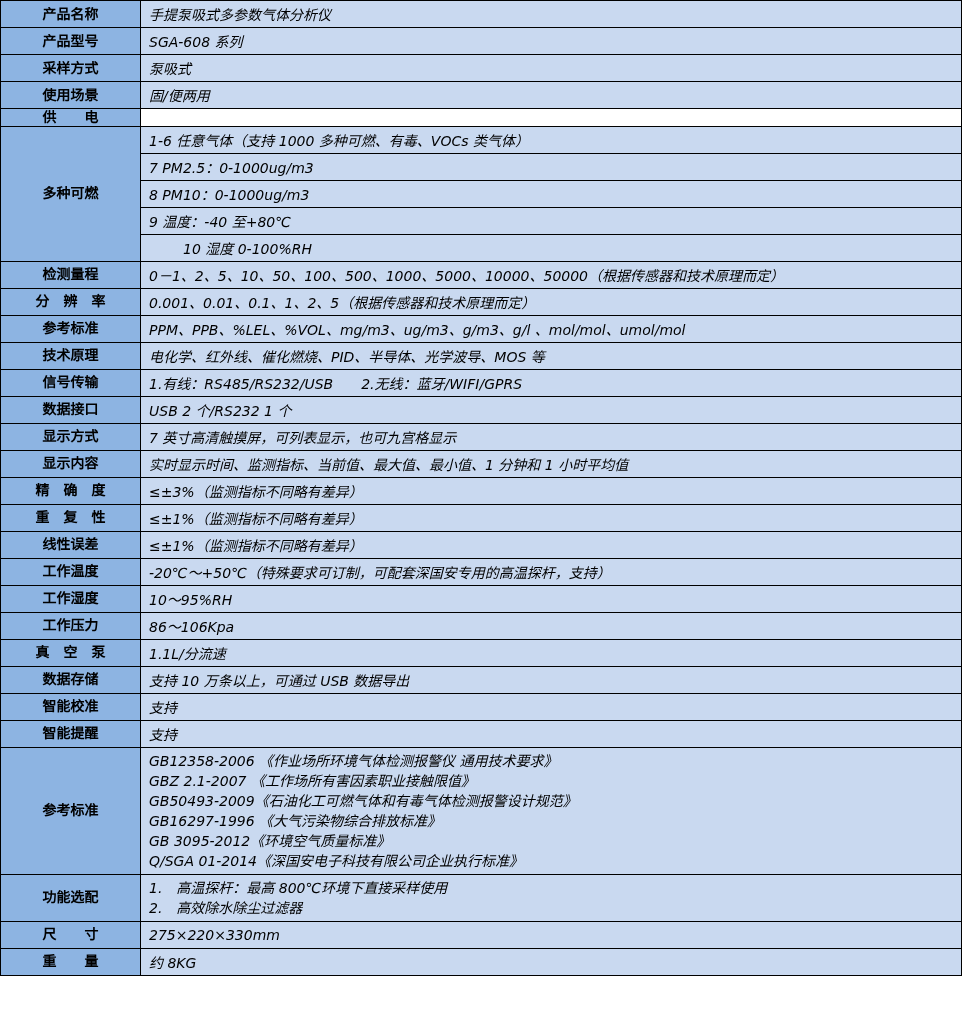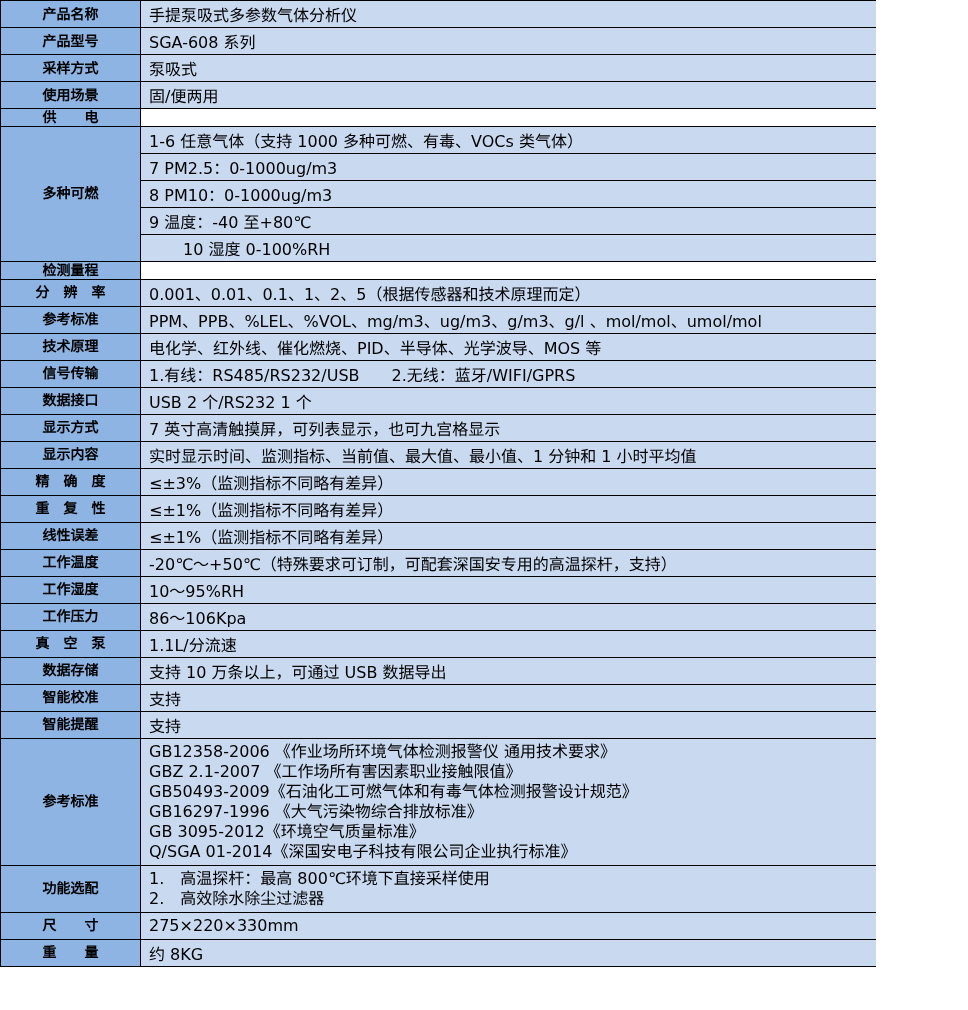--- a/index.html
+++ b/index.html
@@ -8,21 +8,21 @@
     --border:#000000;
     --text:#000000;
   }
   *{box-sizing:border-box;margin:0;padding:0;}
   html,body{width:968px;background:#ffffff;}
   body{
     font-family:"DejaVu Sans","Liberation Sans",sans-serif;
     color:var(--text);
   }
   .page{
-    width:876px;
+    width:968px;
     height:1010px;
     overflow:hidden;
     background:#ffffff;
   }
   .spec-table{
     width:962px;
     border-top:1px solid var(--border);
     border-left:1px solid var(--border);
     border-right:1px solid var(--border);
   }
@@ -41,22 +41,23 @@
     justify-content:center;
     text-align:center;
     font-weight:bold;
     font-size:14px;
     white-space:pre;
     line-height:1.2;
   }
   .value-cell{
     flex:1 1 auto;
     background:var(--value-bg);
-    font-size:16px;
+    font-size:14px;
     min-width:0;
+    font-style:italic;
   }
   .row.single .value-cell{
     display:flex;
     align-items:center;
     padding:0 8px;
     min-height:26px;
     white-space:pre-wrap;
   }
   .subrow{
     height:27px;
@@ -108,20 +109,21 @@
         <div class="value-cell">
           <div class="subrow">1-6 任意气体（支持 1000 多种可燃、有毒、VOCs 类气体）</div>
           <div class="subrow">7 PM2.5：0-1000ug/m3</div>
           <div class="subrow">8 PM10：0-1000ug/m3</div>
           <div class="subrow">9 温度：-40 至+80℃</div>
           <div class="subrow">10 湿度 0-100%RH</div>
         </div>
       </div>
       <div class="row single">
         <div class="label-cell">检测量程</div>
+        <div class="value-cell">0－1、2、5、10、50、100、500、1000、5000、10000、50000（根据传感器和技术原理而定）</div>
       </div>
       <div class="row single">
         <div class="label-cell">分　辨　率</div>
         <div class="value-cell">0.001、0.01、0.1、1、2、5（根据传感器和技术原理而定）</div>
       </div>
       <div class="row single">
         <div class="label-cell">参考标准</div>
         <div class="value-cell">PPM、PPB、%LEL、%VOL、mg/m3、ug/m3、g/m3、g/l 、mol/mol、umol/mol</div>
       </div>
       <div class="row single">

